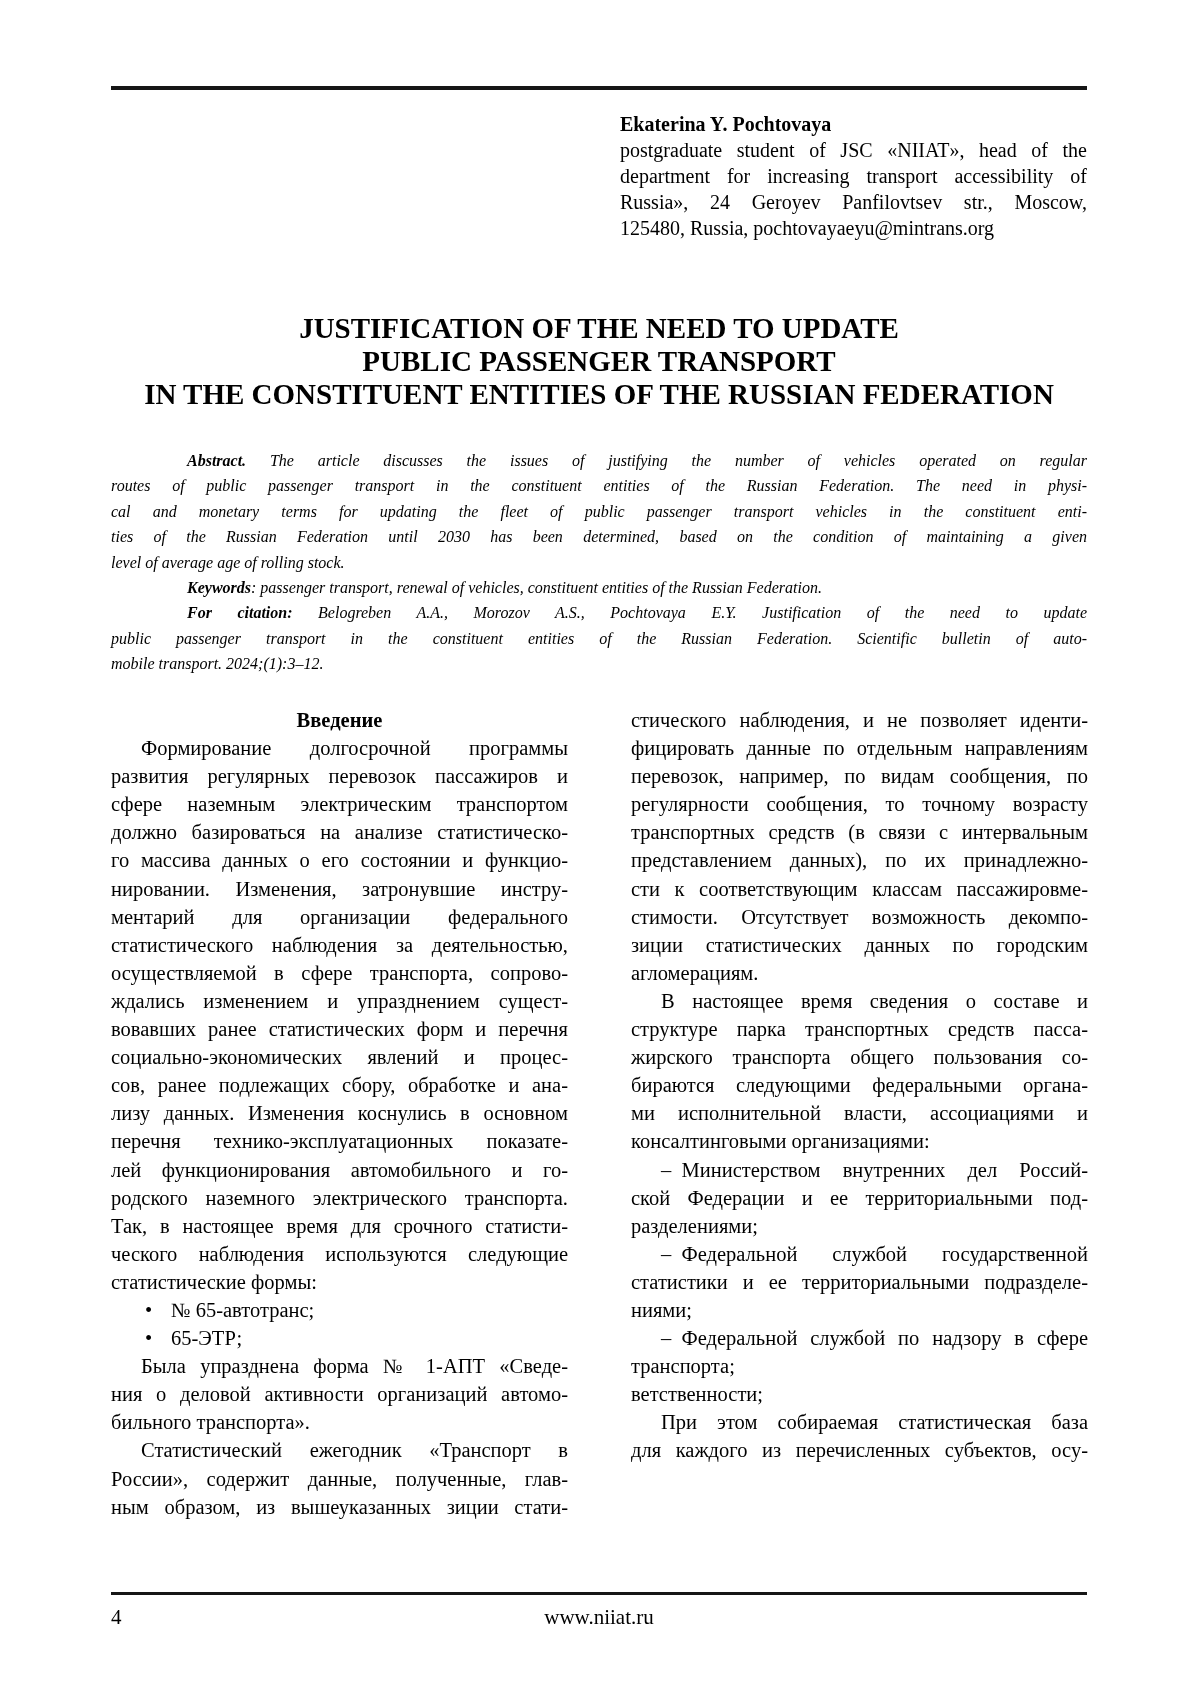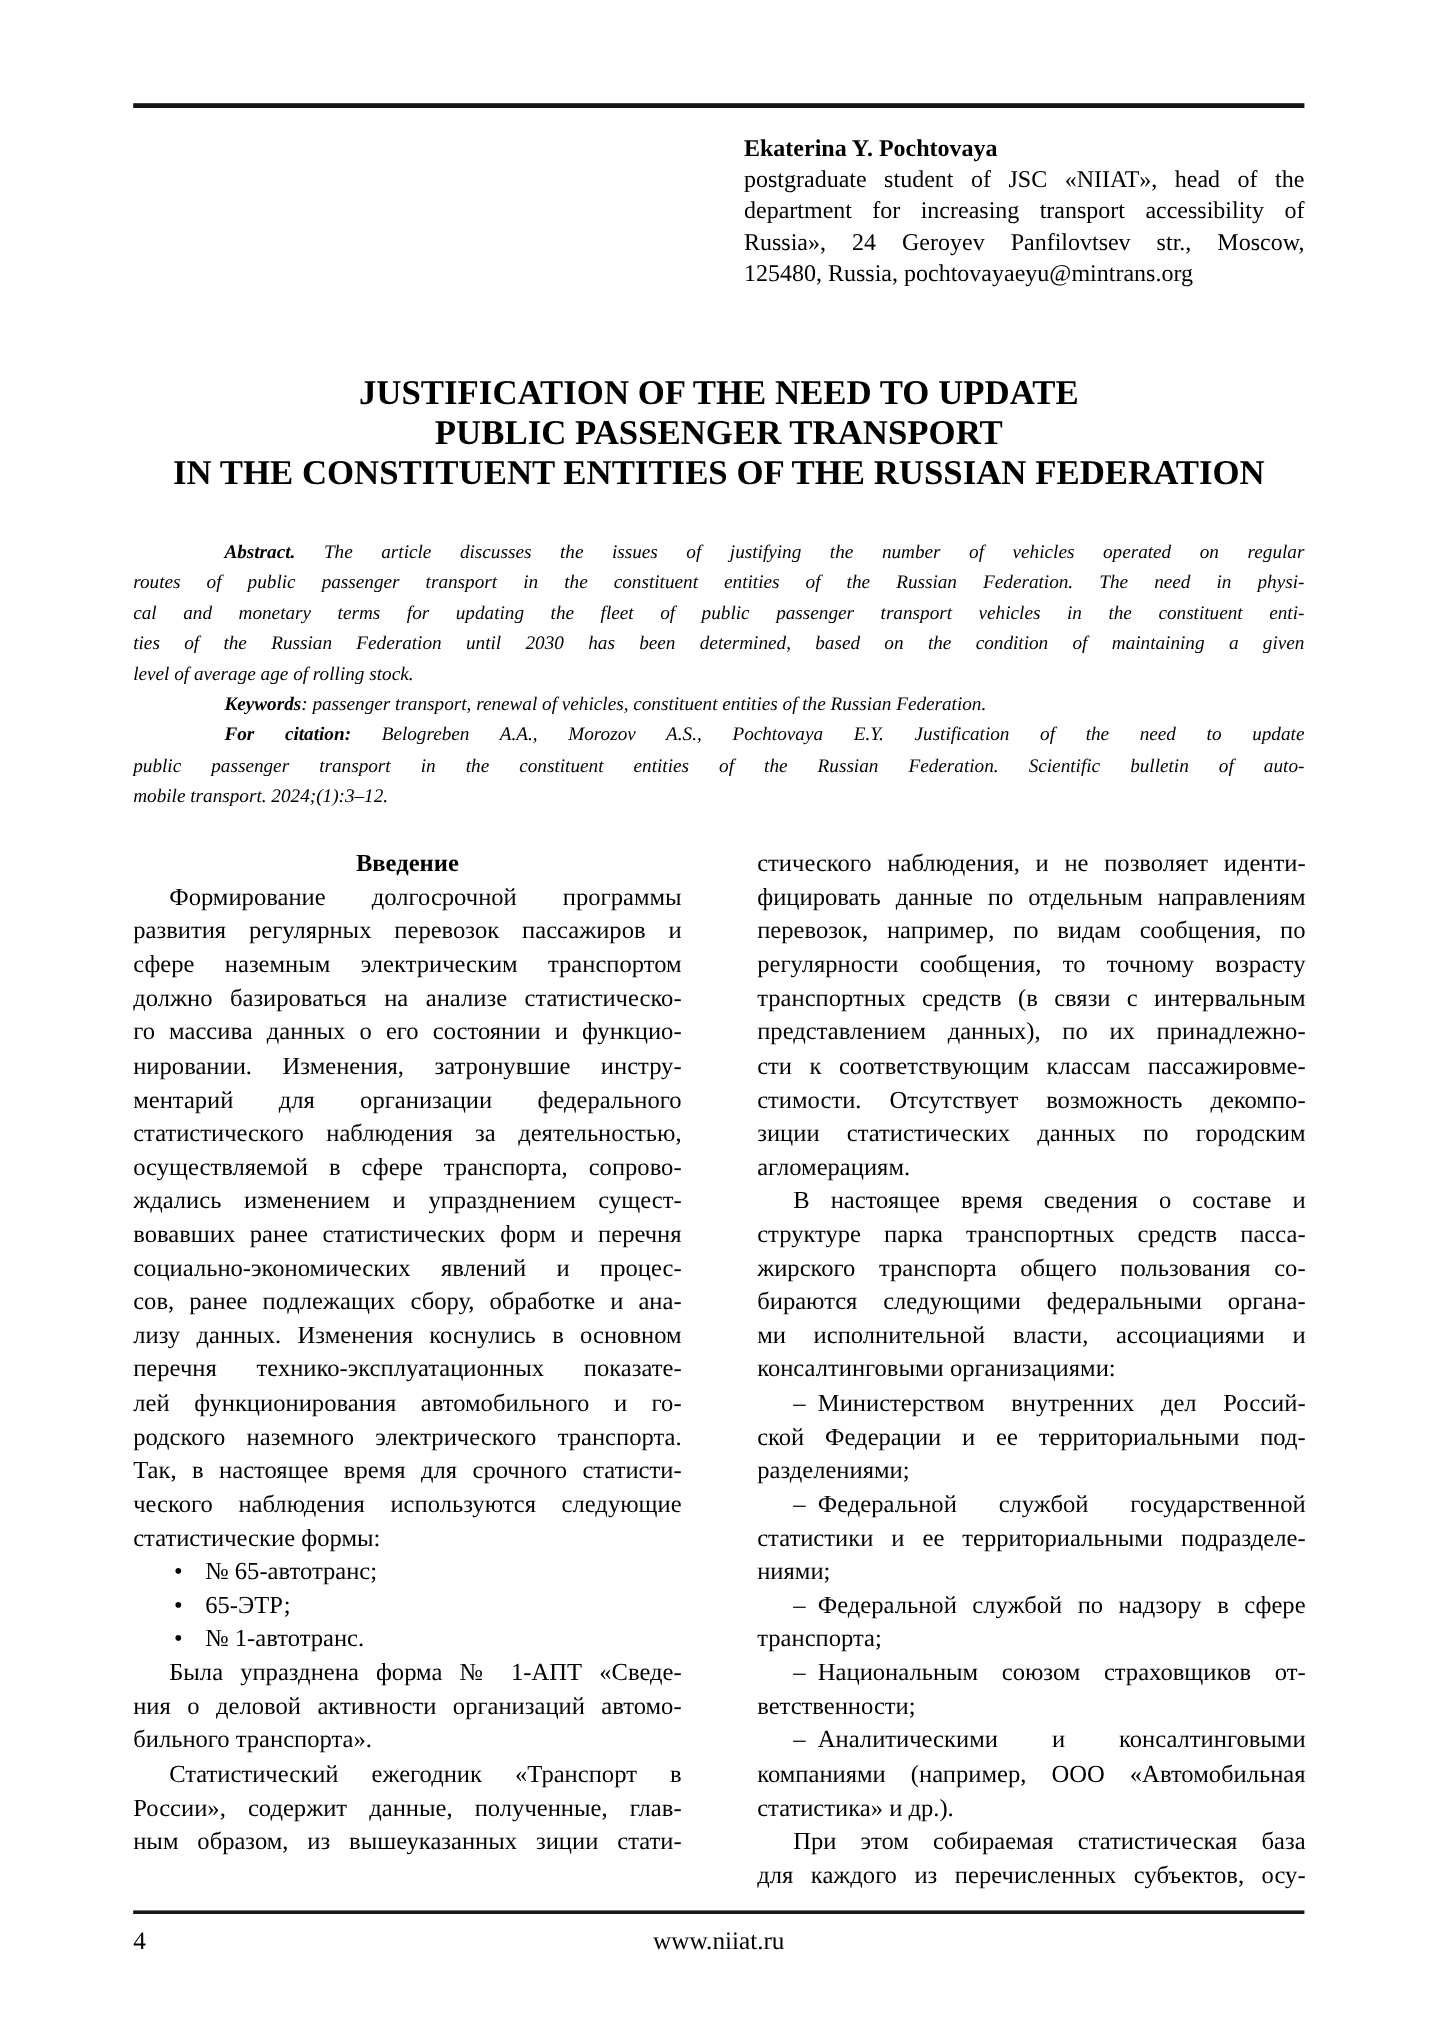--- a/index.html
+++ b/index.html
@@ -102,21 +102,20 @@
         <div class="jline">перечня технико-эксплуатационных показате-</div>
         <div class="jline">лей функционирования автомобильного и го-</div>
         <div class="jline">родского наземного электрического транспорта.</div>
         <div class="jline">Так, в настоящее время для срочного статисти-</div>
         <div class="jline">ческого наблюдения используются следующие</div>
         <div class="jline nf">статистические формы:</div>
       </div>
       <div class="bullet-list">
         <div class="bullet-item"><span class="bullet-marker">•</span><span>№ 65-автотранс;</span></div>
         <div class="bullet-item"><span class="bullet-marker">•</span><span>65-ЭТР;</span></div>
-        <div class="bullet-item"><span class="bullet-marker">•</span><span>№ 1-автотранс.</span></div>
       </div>
       <div class="para">
         <div class="jline ind">Была упразднена форма № 1-АПТ «Сведе-</div>
         <div class="jline">ния о деловой активности организаций автомо-</div>
         <div class="jline nf">бильного транспорта».</div>
       </div>
       <div class="para">
         <div class="jline ind">Статистический ежегодник «Транспорт в</div>
         <div class="jline">России», содержит данные, полученные, глав-</div>
         <div class="jline">ным образом, из вышеуказанных зиции стати-</div>
@@ -151,27 +150,21 @@
       <div class="para">
         <div class="jline ind">– Федеральной службой государственной</div>
         <div class="jline">статистики и ее территориальными подразделе-</div>
         <div class="jline nf">ниями;</div>
       </div>
       <div class="para">
         <div class="jline ind">– Федеральной службой по надзору в сфере</div>
         <div class="jline nf">транспорта;</div>
       </div>
       <div class="para">
-        <div class="jline ind">– Национальным союзом страховщиков от-</div>
         <div class="jline nf">ветственности;</div>
-      </div>
-      <div class="para">
-        <div class="jline ind">– Аналитическими и консалтинговыми</div>
-        <div class="jline">компаниями (например, ООО «Автомобильная</div>
-        <div class="jline nf">статистика» и др.).</div>
       </div>
       <div class="para">
         <div class="jline ind">При этом собираемая статистическая база</div>
         <div class="jline">для каждого из перечисленных субъектов, осу-</div>
       </div>
     </div>
 
   <div class="footer-rule"></div>
   <div class="footer">
     <span class="page-num">4</span>

